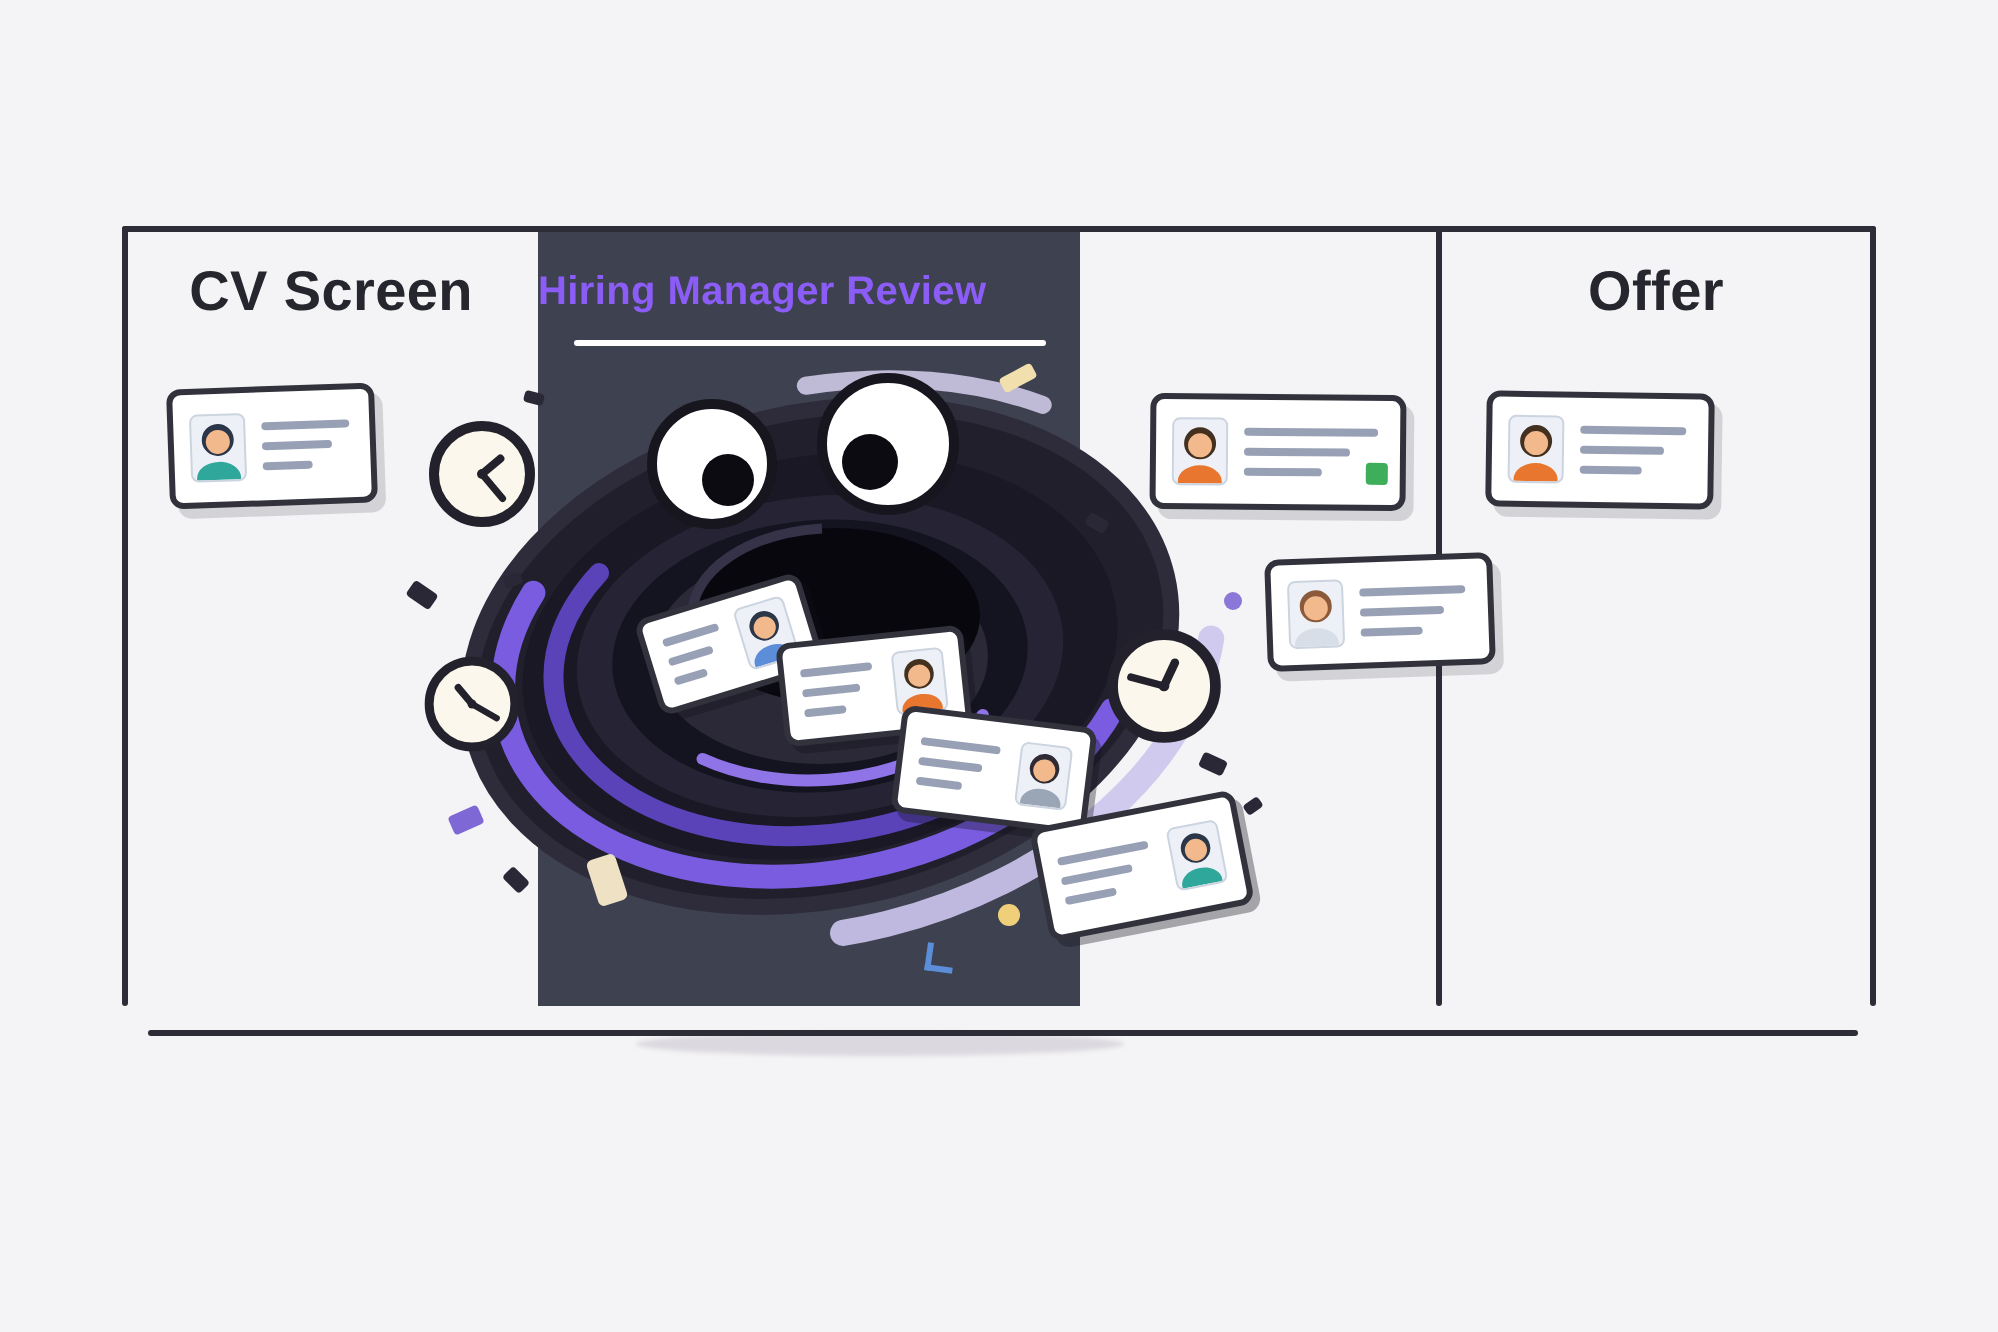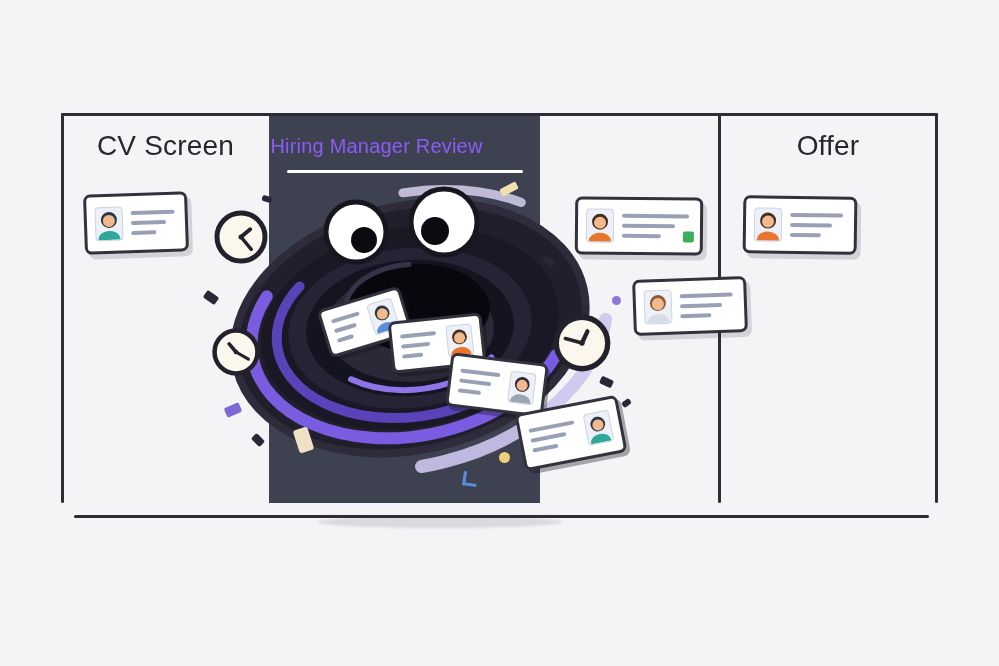--- a/index.html
+++ b/index.html
@@ -13,21 +13,21 @@
   .bline { position:absolute; background:#2d2d37; border-radius:3px; z-index:2; }
   #line-top    { left:61px;  top:113px; width:877px; height:3px; }
   #line-left   { left:61px;  top:113px; width:3px;  height:390px; }
   #line-right  { left:935px; top:113px; width:3px;  height:390px; }
   #line-div3   { left:718px; top:113px; width:3px;  height:390px; }
   #line-bottom { left:74px;  top:515px; width:855px; height:3px; }
 
   .panel { position:absolute; left:269px; top:113px; width:271px; height:390px;
            background:#3e4250; z-index:1; }
 
-  .col-header { position:absolute; top:130px; font-weight:400; color:#26262e;
+  .col-header { position:absolute; top:130px; font-weight:700; color:#26262e;
                 text-align:center; font-size:28px; letter-spacing:.2px;
                 white-space:nowrap; z-index:3; }
   #h-cv    { left:61px;  width:209px; }
   #h-hmr   { left:269px; width:215px; color:#8b5cf6; font-size:20px; top:135px; }
   #h-int   { left:538px; width:181px; }
   #h-offer { left:718px; width:220px;text-align:center; }
   .hmr-underline { position:absolute; left:287px; top:170px; width:236px; height:3px;
                    background:#ffffff; border-radius:2px; z-index:3; }
 
   

